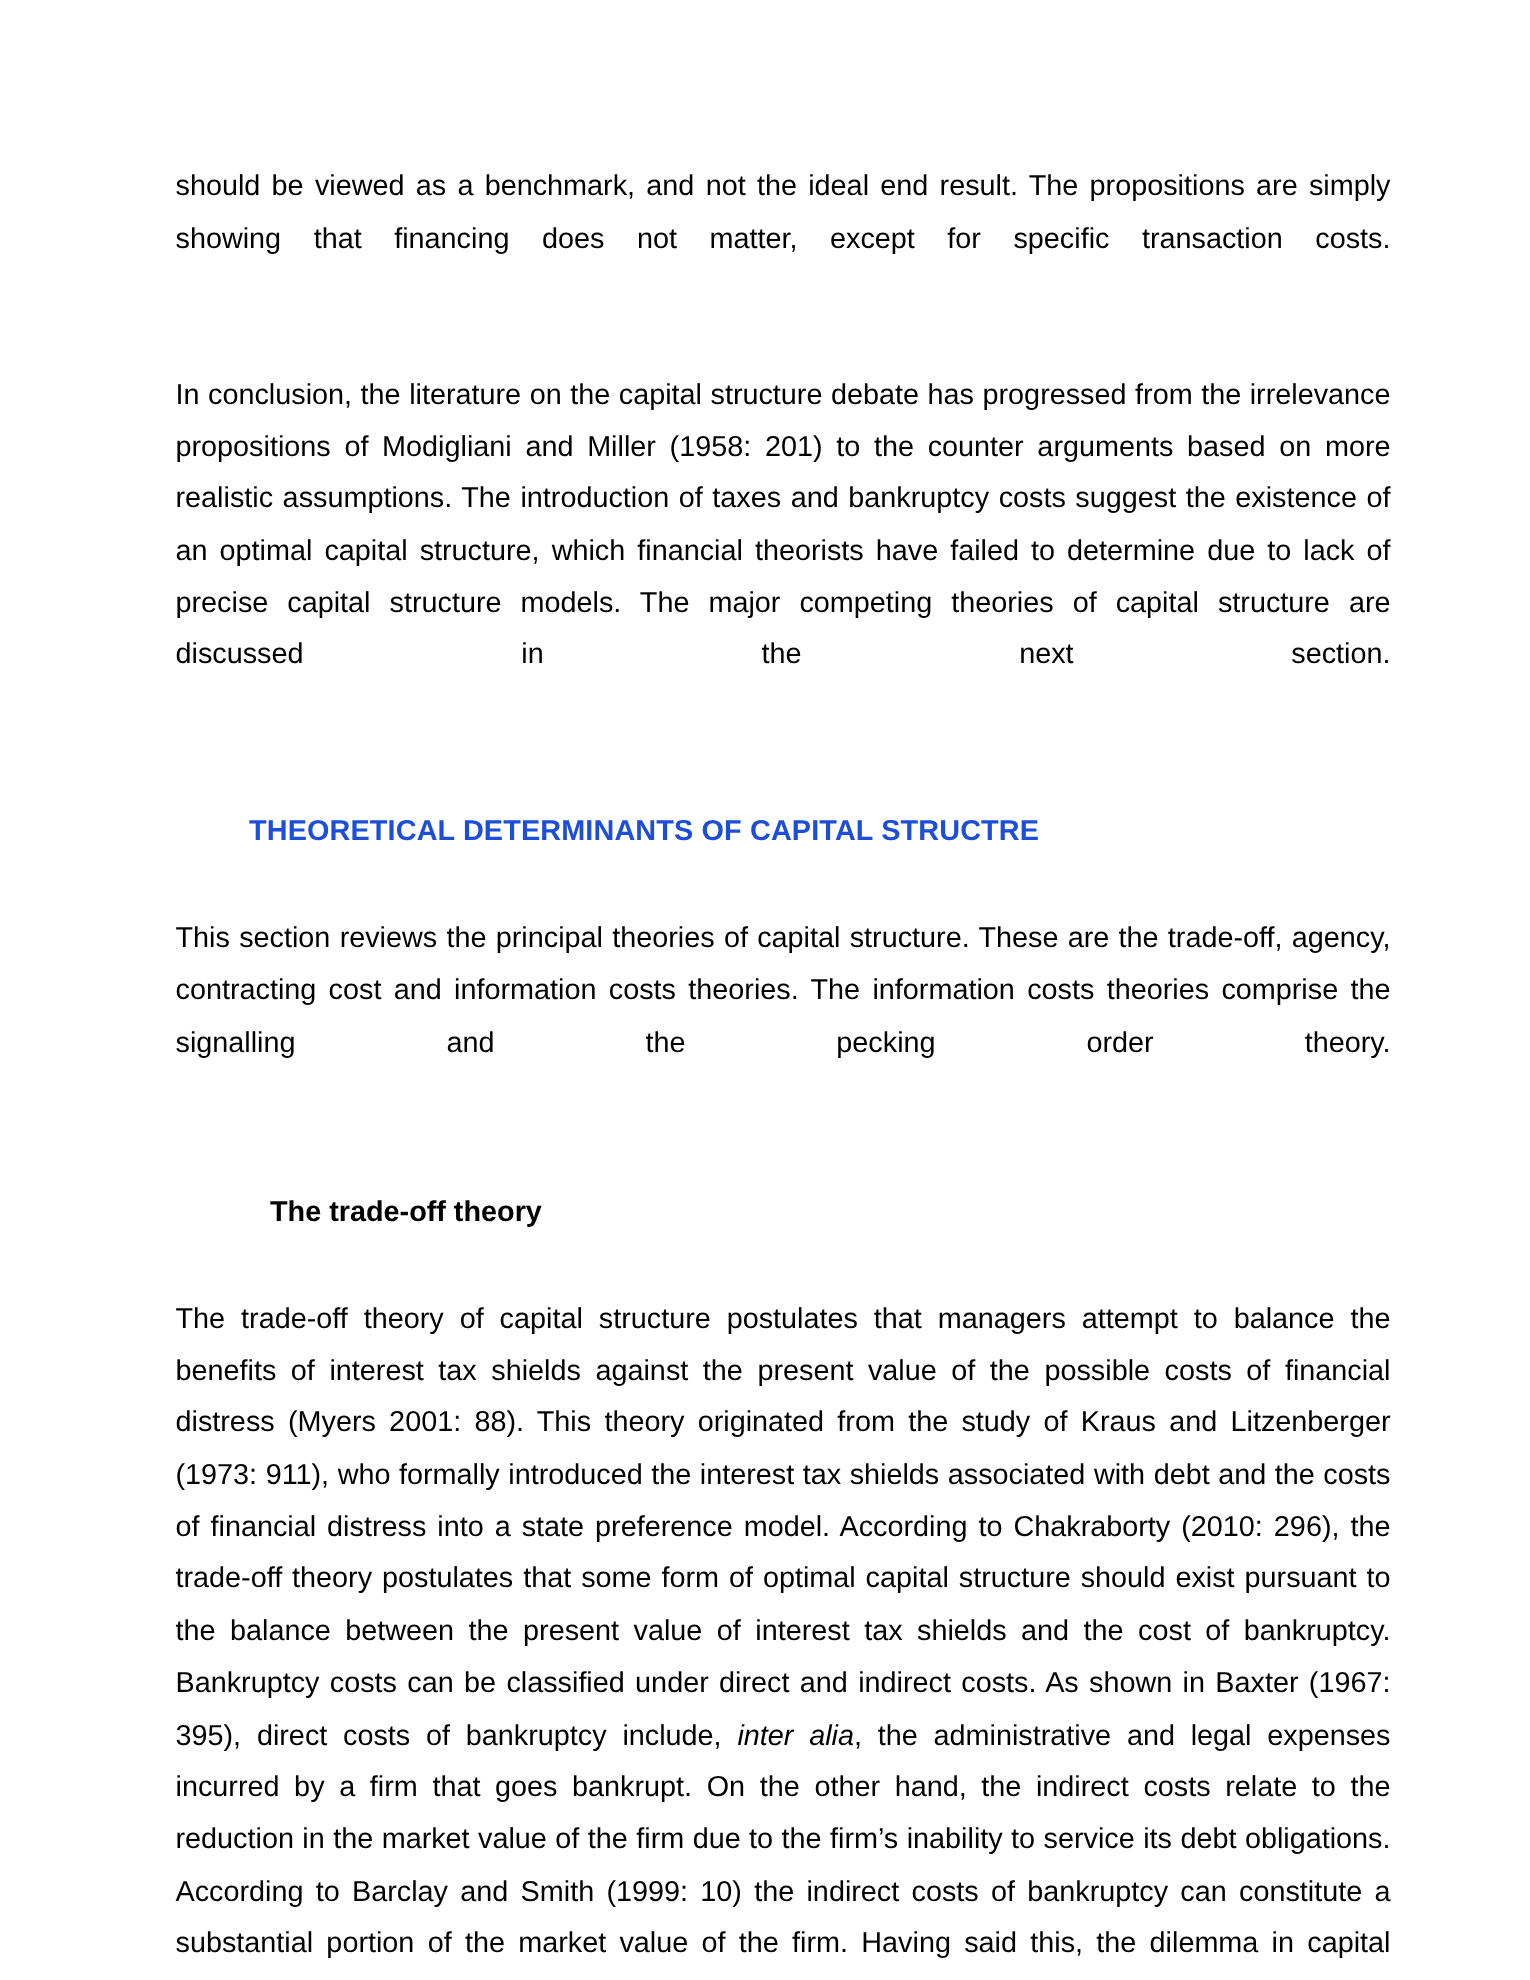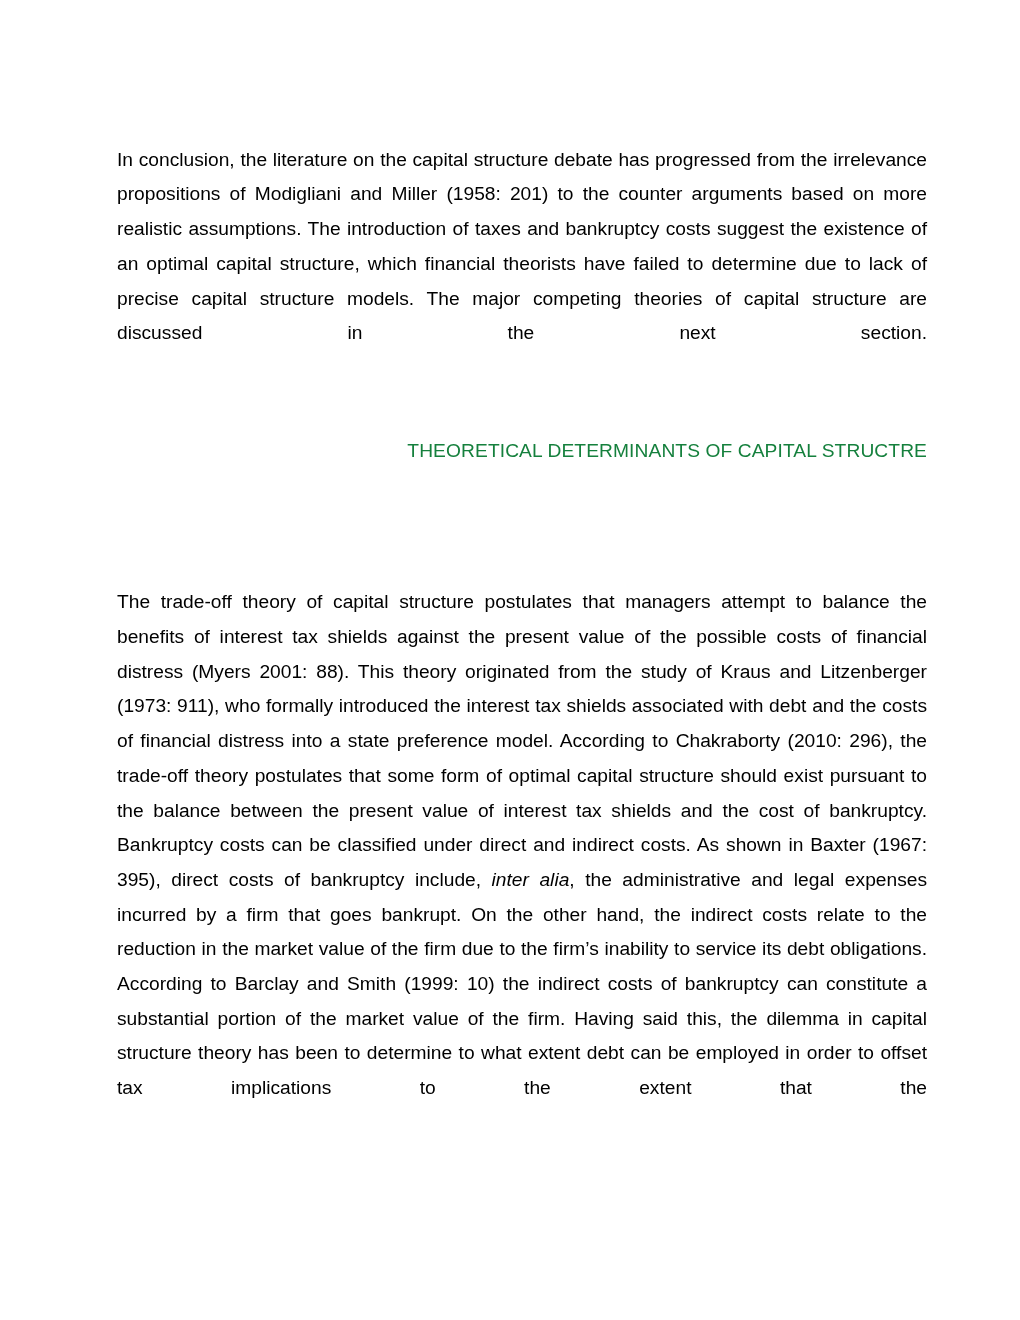--- a/index.html
+++ b/index.html
@@ -65,24 +65,24 @@
 
   .gap-after-subheading {
     height: 36px;
   }
 
   h2.section-heading {
     margin: 0;
     padding-left: 49px;
     font-size: 19.2px;
     line-height: 34.7px;
-    font-weight: normal;
-    text-align: right;
+    font-weight: bold;
+    text-align: left;
     letter-spacing: 0.1px;
-    color: #15803d;
+    color: #1d4ed8;
   }
 
   h3.sub-heading {
     margin: 0;
     padding-left: 63px;
     font-size: 19.2px;
     line-height: 34.7px;
     font-weight: bold;
     text-align: left;
     color: #000000;
@@ -90,33 +90,36 @@
 
   em.latin-phrase {
   }
 </style>
 </head>
 <body>
 
 <div class="page">
   <div class="text-column">
 
+    <p class="body-par">should be viewed as a benchmark, and not the ideal end result. The propositions are simply showing that financing does not matter, except for specific transaction costs.</p>
 
     <div class="par-gap"></div>
 
     <p class="body-par">In conclusion, the literature on the capital structure debate has progressed from the irrelevance propositions of Modigliani and Miller (1958: 201) to the counter arguments based on more realistic assumptions. The introduction of taxes and bankruptcy costs suggest the existence of an optimal capital structure, which financial theorists have failed to determine due to lack of precise capital structure models. The major competing theories of capital structure are discussed in the next section.</p>
 
     <div class="gap-before-heading"></div>
 
     <h2 class="section-heading">THEORETICAL DETERMINANTS OF CAPITAL STRUCTRE</h2>
 
     <div class="gap-after-heading"></div>
 
+    <p class="body-par">This section reviews the principal theories of capital structure. These are the trade-off, agency, contracting cost and information costs theories. The information costs theories comprise the signalling and the pecking order theory.</p>
 
     <div class="gap-before-subheading"></div>
 
+    <h3 class="sub-heading">The trade-off theory</h3>
 
     <div class="gap-after-subheading"></div>
 
     <p class="body-par" id="rich-paragraph">The trade-off theory of capital structure postulates that managers attempt to balance the benefits of interest tax shields against the present value of the possible costs of financial distress (Myers 2001: 88). This theory originated from the study of Kraus and Litzenberger (1973: 911), who formally introduced the interest tax shields associated with debt and the costs of financial distress into a state preference model. According to Chakraborty (2010: 296), the trade-off theory postulates that some form of optimal capital structure should exist pursuant to the balance between the present value of interest tax shields and the cost of bankruptcy. Bankruptcy costs can be classified under direct and indirect costs. As shown in Baxter (1967: 395), direct costs of bankruptcy include, <em class="latin-phrase">inter alia</em>, the administrative and legal expenses incurred by a firm that goes bankrupt. On the other hand, the indirect costs relate to the reduction in the market value of the firm due to the firm’s inability to service its debt obligations. According to Barclay and Smith (1999: 10) the indirect costs of bankruptcy can constitute a substantial portion of the market value of the firm. Having said this, the dilemma in capital structure theory has been to determine to what extent debt can be employed in order to offset tax implications to the extent that the</p>
 
   </div>
 </div>
 
 </body></html>

